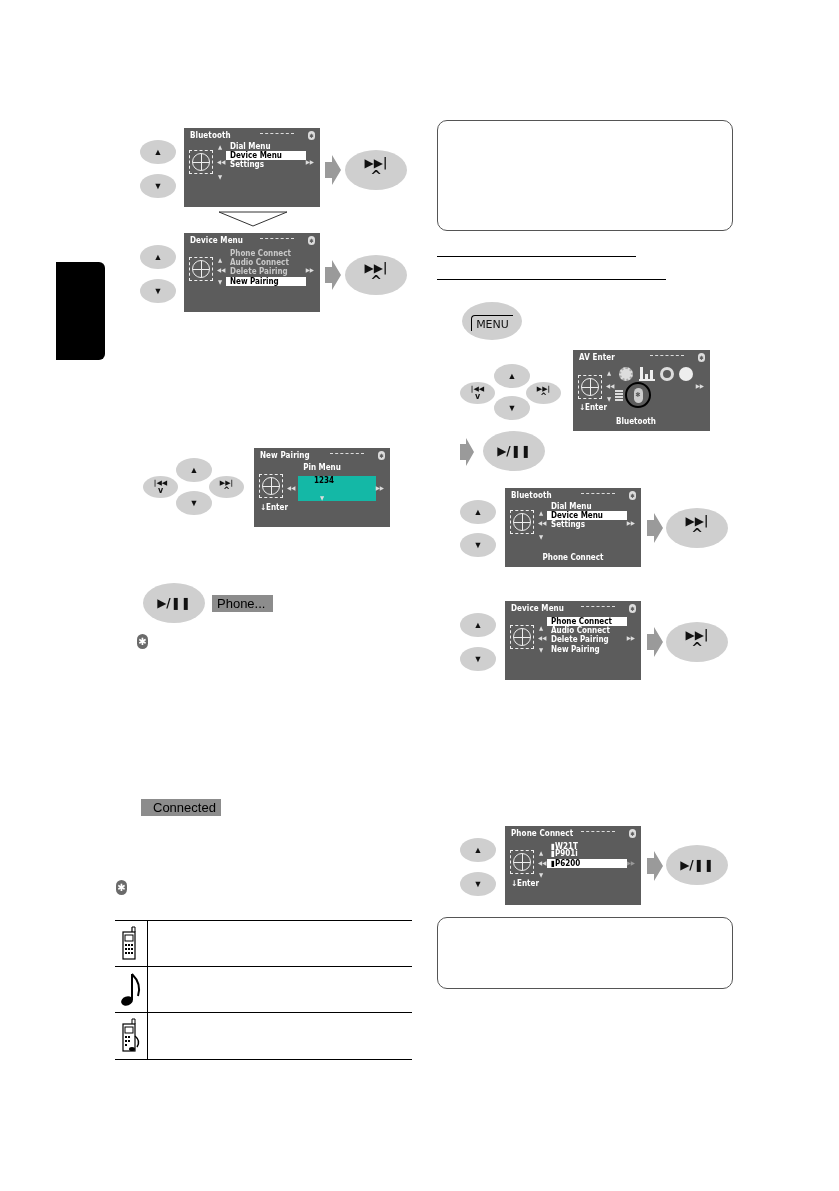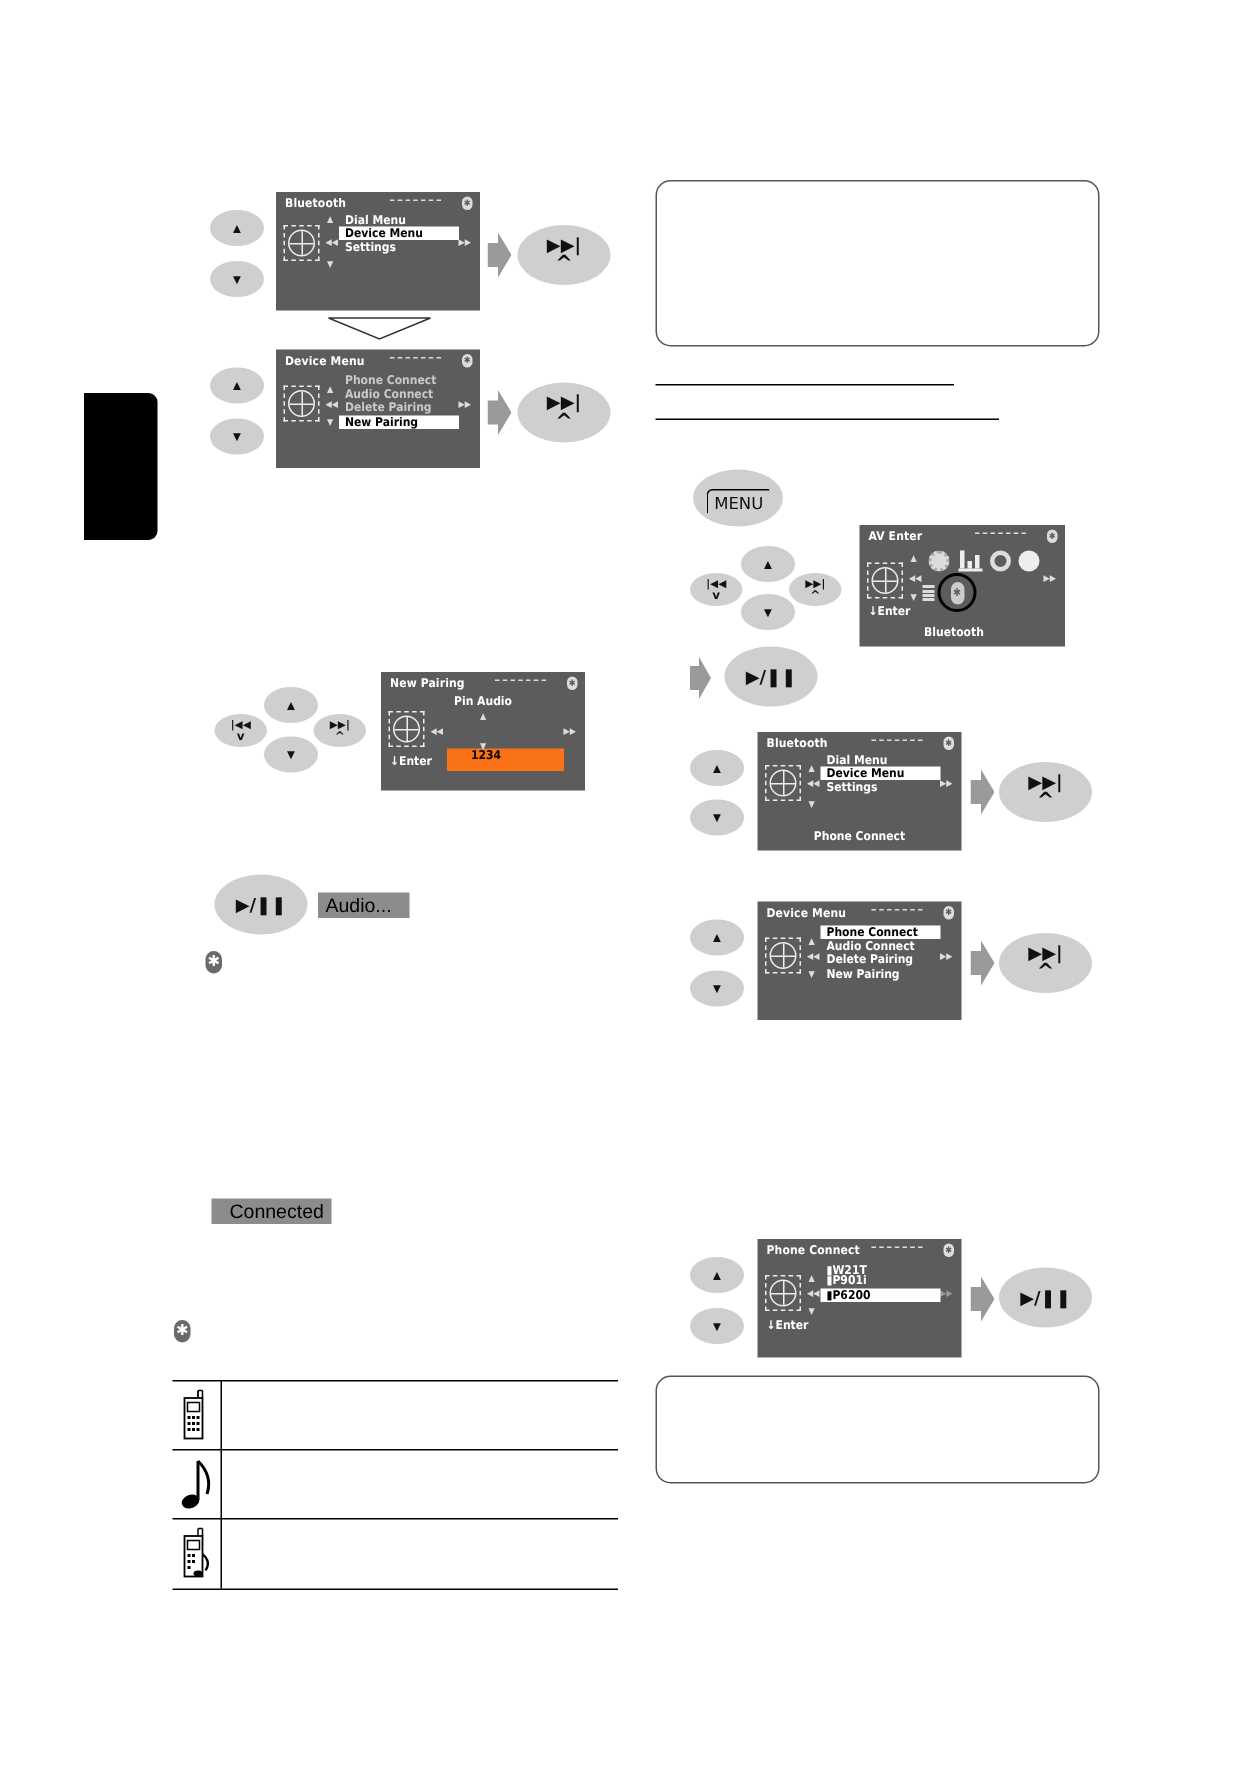--- a/index.html
+++ b/index.html
@@ -122,35 +122,35 @@
   </div>
 <div class="abs oval" style="left:209px; top:476px; width:35px; height:22px; flex-direction:column;">
   <span class="sym" style="font-size:7px;">▶▶|</span>
   <span class="sym" style="font-size:8px;">^</span>
 </div>
 
 <div class="abs lcd" style="left:254px; top:448px; width:136px; height:79px;">
   <div class="title">New Pairing</div>
   <div class="dash"></div>
   <div class="bt">✱</div>
-  <div class="abs" style="left:0; right:0; top:16px; text-align:center;">Pin Audio</div>
+  <div class="abs" style="left:0; right:0; top:16px; text-align:center;">Pin Menu</div>
   <div class="arr" style="left:66px; top:27px;">▲</div>
   <div class="knob-frame" style="top:26px;"></div>
   <div class="knob" style="top:29px; left:8px;"></div>
   <div class="arr" style="left:33px; top:37px;">◀◀</div>
-  <div class="abs" style="left:44px; top:51px; width:78px; height:15px; background:#f97316; color:#000; font-size:8px; line-height:9px; padding-left:16px; box-sizing:border-box;">1234</div>
+  <div class="abs" style="left:44px; top:28px; width:78px; height:25px; background:#14b8a6; color:#000; font-size:8px; line-height:9px; padding-left:16px; box-sizing:border-box;">1234</div>
   <div class="arr" style="right:6px; top:37px;">▶▶</div>
   <div class="arr" style="left:66px; top:47px;">▼</div>
   <div class="enter" style="top:56px;">↓<span>Enter</span></div>
 </div>
 
 <div class="abs oval" style="left:143px; top:583px; width:62px; height:40px;">
     <span class="sym">▶/❚❚</span>
   </div>
-<div class="abs status-pill" style="left:212px; top:595px; width:61px; height:17px;">Audio...</div>
+<div class="abs status-pill" style="left:212px; top:595px; width:61px; height:17px;">Phone...</div>
 
 <div class="abs bt-badge" style="left:137px; top:634px; width:11px; height:15px; line-height:15px;">✱</div>
 
 <div class="abs status-pill" style="left:141px; top:799px; width:80px; height:17px;padding-left:12px;">Connected</div>
 
 <div class="abs bt-badge" style="left:116px; top:880px; width:11px; height:15px; line-height:15px;">✱</div>
 
 <div class="abs tbl-line" style="left:115px; top:920px; width:297px;"></div>
 <div class="abs tbl-line" style="left:115px; top:966px; width:297px;"></div>
 <div class="abs tbl-line" style="left:115px; top:1012px; width:297px;"></div>
@@ -201,21 +201,21 @@
 <div class="abs" style="left:155px; top:972px; width:250px; height:34px;"></div>
 <div class="abs" style="left:155px; top:1018px; width:250px; height:34px;"></div>
 
 <div class="abs note-box" style="left:437px; top:120px; width:296px; height:111px;">
   <div></div>
 </div>
 
 <div class="abs rule" style="left:437px; top:256px; width:199px;"></div>
 <div class="abs rule" style="left:437px; top:279px; width:229px;"></div>
 
-<div class="abs oval" style="left:462px; top:313px; width:60px; height:38px;">
+<div class="abs oval" style="left:462px; top:302px; width:60px; height:38px;">
   <div style="position:relative; border-left:1.5px solid #000; border-top:1.5px solid #000; border-top-left-radius:4px; padding:2px 4px 0 4px; font-family:'DejaVu Sans', sans-serif; font-weight:normal; font-size:11px; margin-top:4px;">MENU</div>
 </div>
 
 <div class="abs oval" style="left:460px; top:382px; width:35px; height:22px; flex-direction:column;">
   <span class="sym" style="font-size:7px;">|◀◀</span>
   <span class="sym" style="font-size:8px;">v</span>
 </div>
 <div class="abs oval" style="left:494px; top:364px; width:36px; height:24px;">
     <span class="glyph">▲</span>
   </div>

